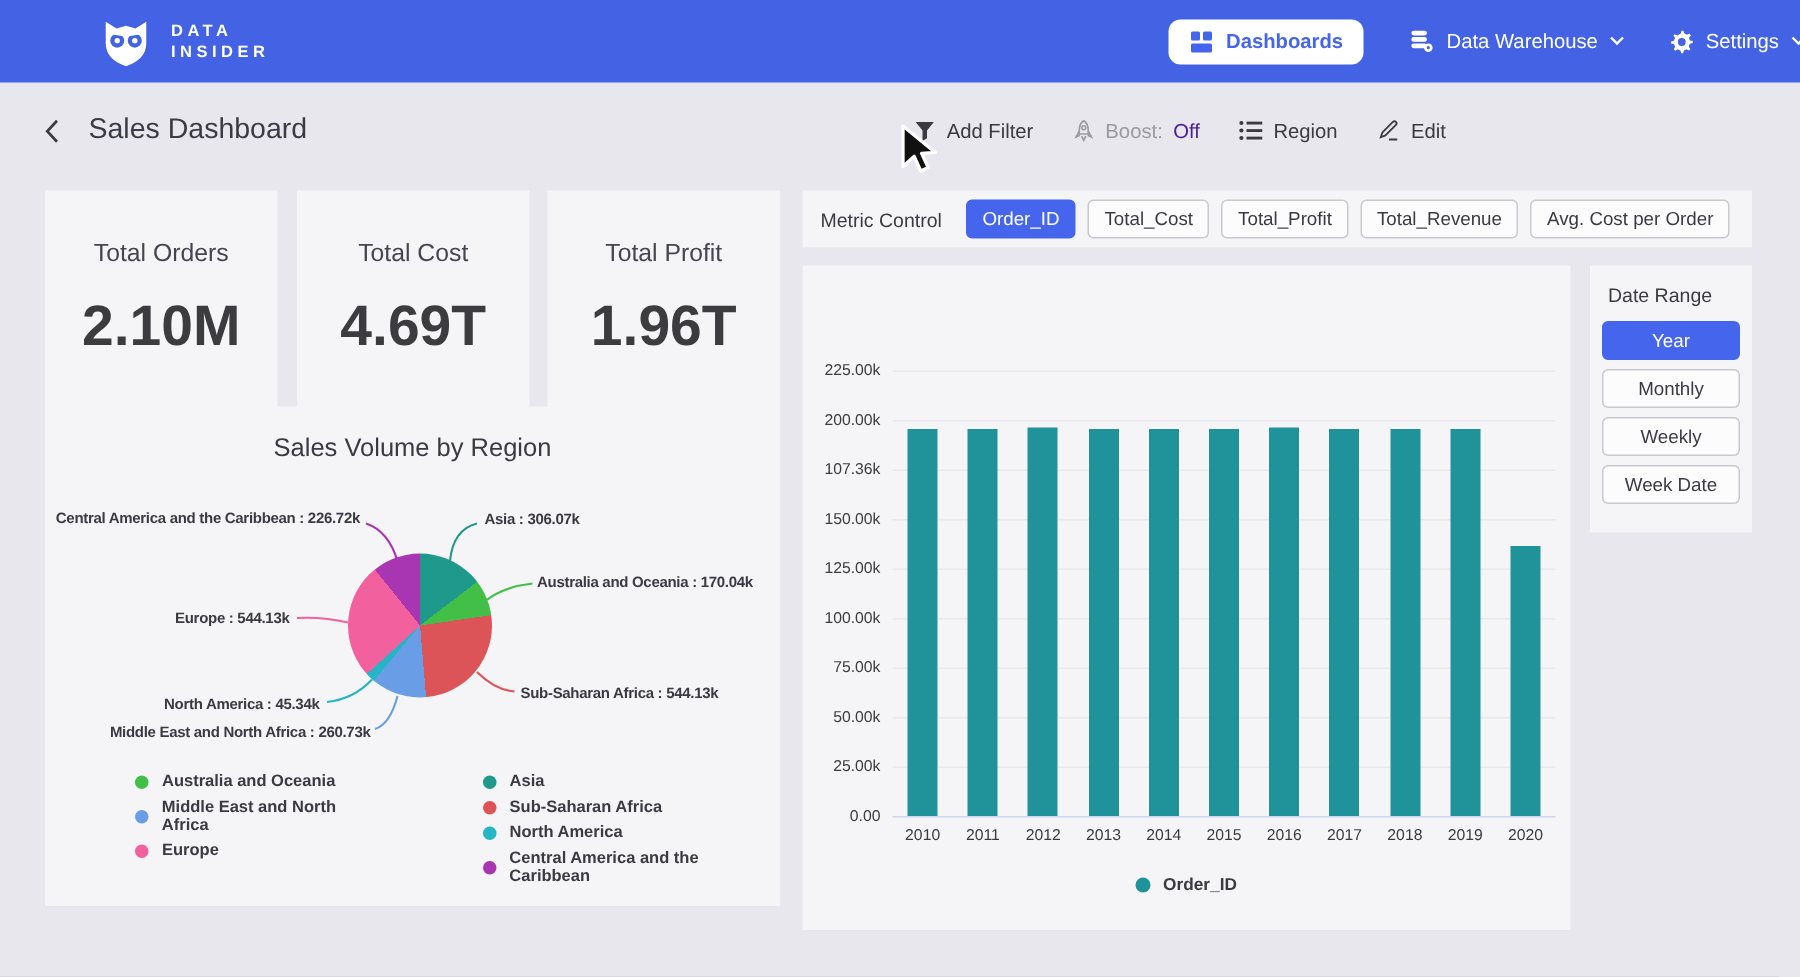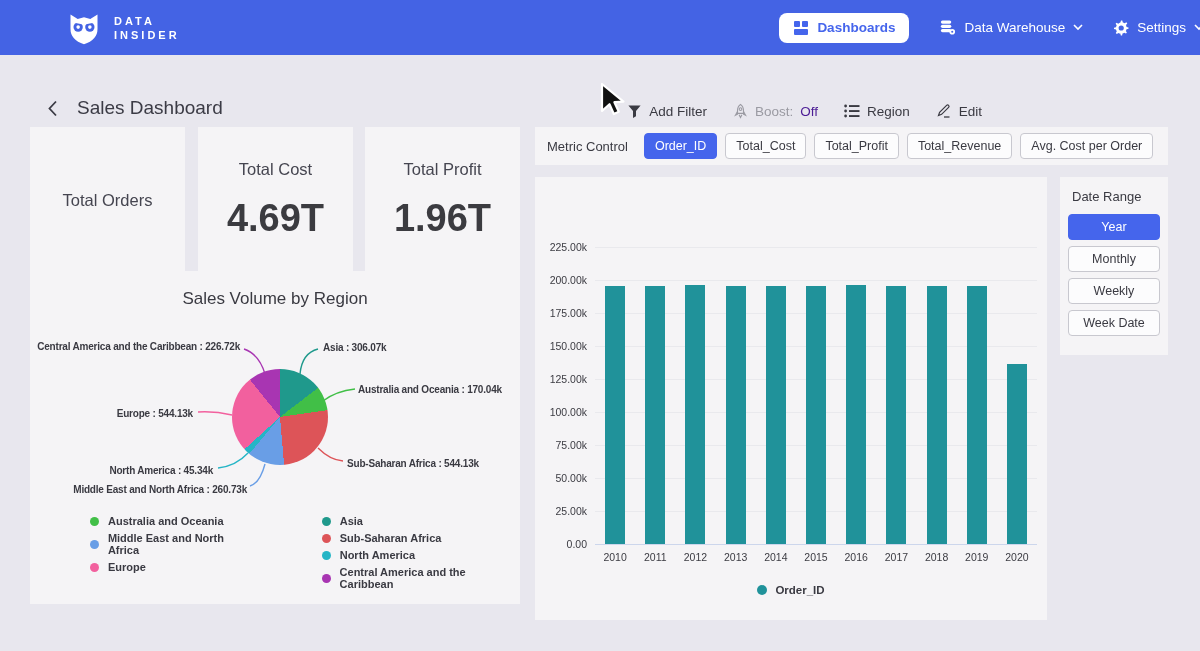--- a/index.html
+++ b/index.html
@@ -8,21 +8,21 @@
   
   .navbar{position:absolute;left:0;top:0;width:1200px;height:55px;background:var(--nav,#4463e4);
           display:flex;align-items:center;justify-content:space-between;padding-left:40px;}
   .brand{display:flex;align-items:center;gap:12px;margin-left:26px;}
   .brand-text{color:#fff;font-size:11px;font-weight:bold;letter-spacing:3px;line-height:14px;}
   .nav-right{display:flex;align-items:center;gap:30px;margin-right:36px;}
   .pill{display:flex;align-items:center;gap:8px;background:#fff;border-radius:8px;padding:7px 14px;cursor:pointer;}
   .pill span{color:var(--accent,#4565ec);font-size:13.5px;font-weight:bold;}
   .nav-item{display:flex;align-items:center;gap:8px;color:#fff;font-size:13.5px;cursor:pointer;}
   
-  .toolbar{position:absolute;left:0;top:55px;width:996px;height:64px;display:flex;align-items:flex-end;justify-content:space-between;margin-left:18px;}
+  .toolbar{position:absolute;left:0;top:55px;width:996px;height:64px;display:flex;align-items:center;justify-content:space-between;}
   .tb-left{display:flex;align-items:center;gap:18px;margin-left:28px;}
   .page-title{font-size:19px;color:#3b3b45;}
   .tb-right{display:flex;align-items:center;gap:26px;margin-right:32px;font-size:13.5px;color:#3a3a42;}
   .tb-action{display:flex;align-items:center;gap:7px;cursor:pointer;}
   .boost-label{color:#9a9aa2;}
   .boost-state{color:#4c1d95;}
   
   .card{position:absolute;background:#f5f4f6;}
   .kpi{width:155px;height:146px;display:flex;flex-direction:column;align-items:center;justify-content:center;gap:18px;}
   .kpi-label{font-size:16.5px;color:#454550;}
@@ -165,20 +165,21 @@
           <path d="M2.5 12.5 L3.6 9.3 L10.6 2.3 Q11.6 1.3 12.6 2.3 Q13.6 3.3 12.6 4.3 L5.6 11.3 Z" fill="none" stroke="#3a3a42" stroke-width="1.2"></path>
           <line x1="8" y1="14" x2="13.5" y2="14" stroke="#3a3a42" stroke-width="1.3"></line>
         </svg>
         <span>Edit</span>
       </div>
     </div>
   </div>
 
   <div class="card kpi" id="kpi-1">
     <div class="kpi-label">Total Orders</div>
+    <div class="kpi-value">2.10M</div>
   </div>
   <div class="card kpi" id="kpi-2">
     <div class="kpi-label">Total Cost</div>
     <div class="kpi-value">4.69T</div>
   </div>
   <div class="card kpi" id="kpi-3">
     <div class="kpi-label">Total Profit</div>
     <div class="kpi-value">1.96T</div>
   </div>
 
@@ -193,21 +194,21 @@
       </div>
   </div>
 
   <div class="card chart-card">
     <div class="plot">
         <div class="gridline" style="top: 0%;"></div>
         <div class="ytick" style="top: 0%;">225.00k</div>
         <div class="gridline" style="top: 11.1111%;"></div>
         <div class="ytick" style="top: 11.1111%;">200.00k</div>
         <div class="gridline" style="top: 22.2222%;"></div>
-        <div class="ytick" style="top: 22.2222%;">175.00k</div>
+        <div class="ytick" style="top: 22.2222%;">107.36k</div>
         <div class="gridline" style="top: 33.3333%;"></div>
         <div class="ytick" style="top: 33.3333%;">150.00k</div>
         <div class="gridline" style="top: 44.4444%;"></div>
         <div class="ytick" style="top: 44.4444%;">125.00k</div>
         <div class="gridline" style="top: 55.5556%;"></div>
         <div class="ytick" style="top: 55.5556%;">100.00k</div>
         <div class="gridline" style="top: 66.6667%;"></div>
         <div class="ytick" style="top: 66.6667%;">75.00k</div>
         <div class="gridline" style="top: 77.7778%;"></div>
         <div class="ytick" style="top: 77.7778%;">50.00k</div>

